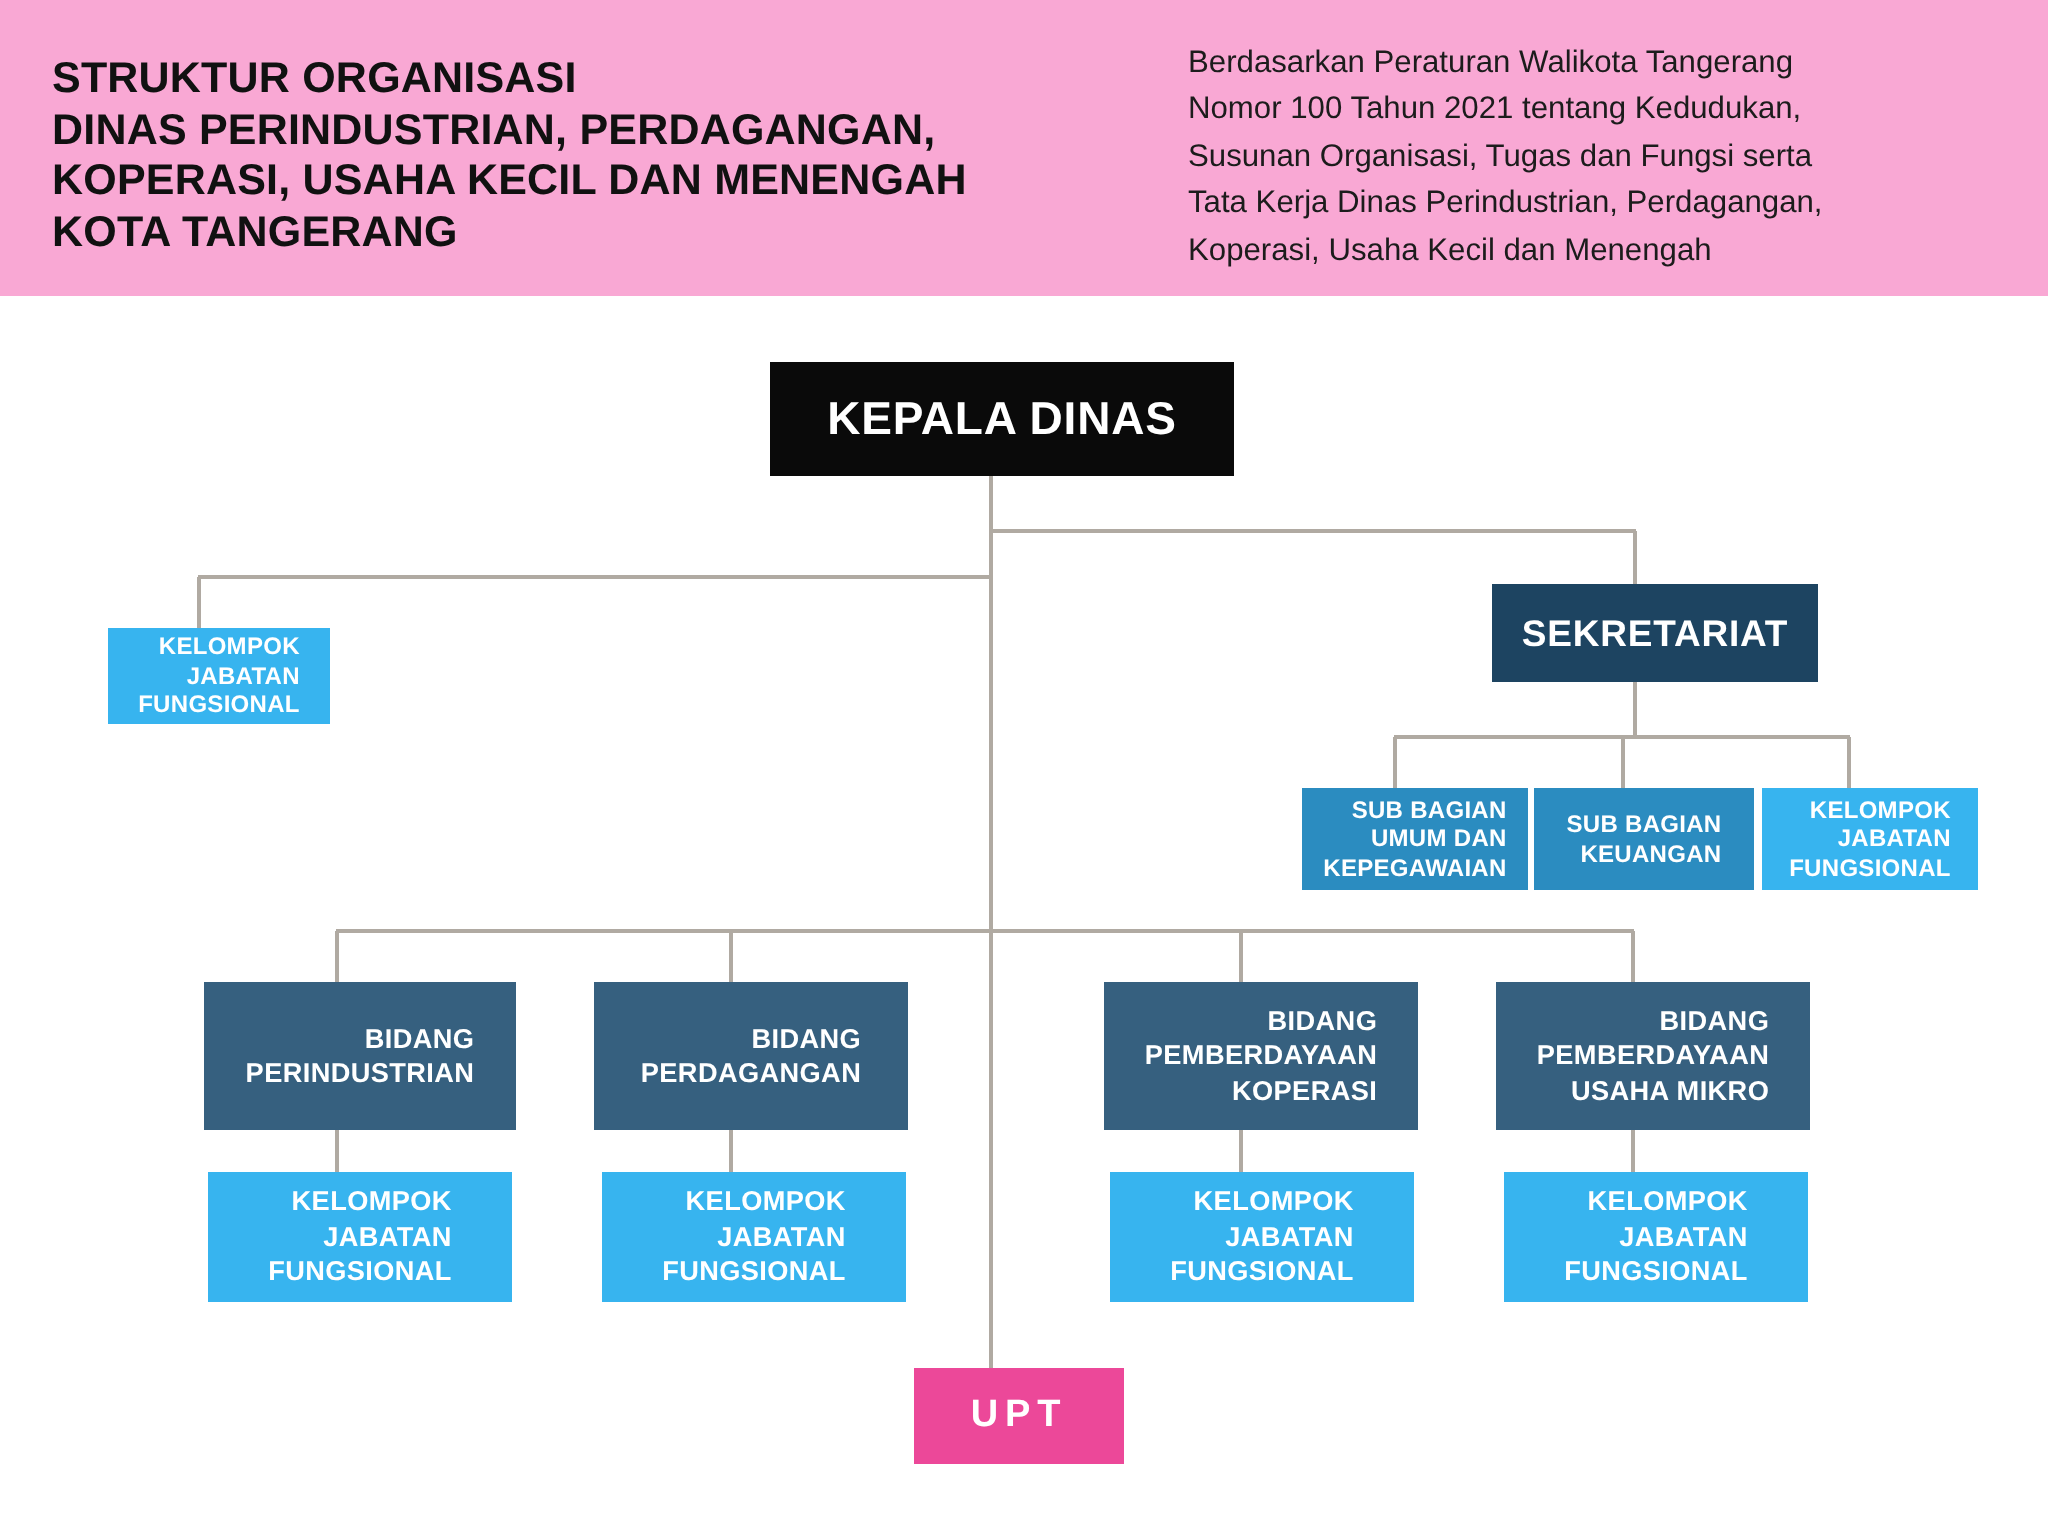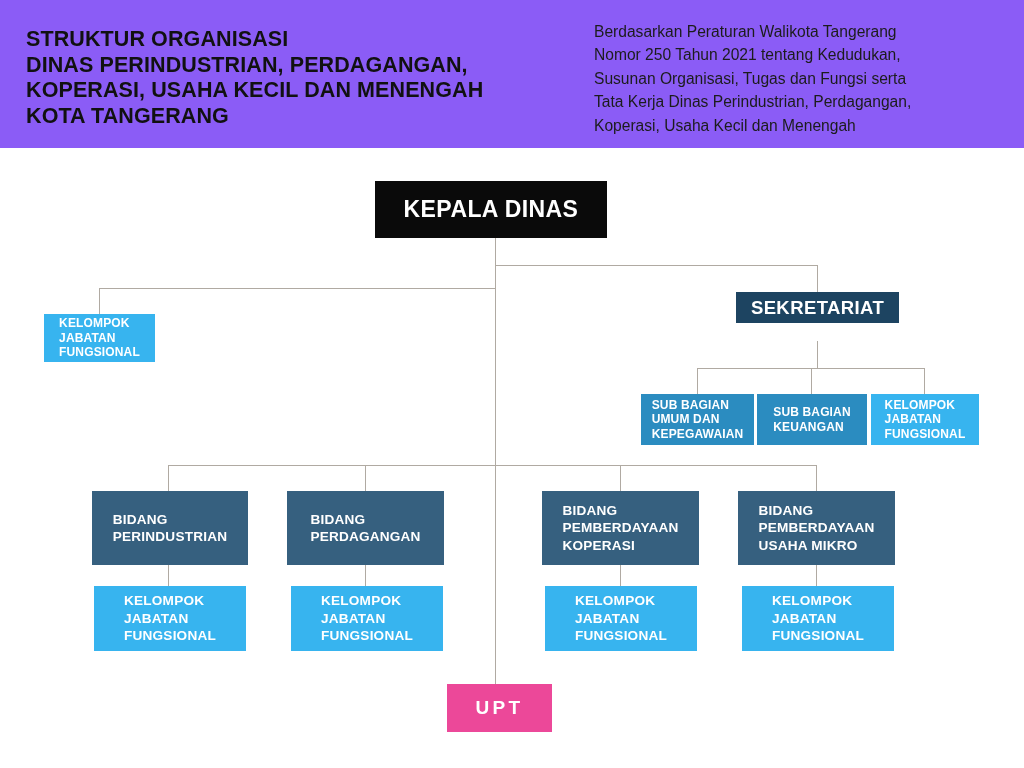--- a/index.html
+++ b/index.html
@@ -15,21 +15,21 @@
     position: relative;
   }
 
   
   #header-band {
     position: absolute;
     left: 0;
     top: 0;
     width: 1024px;
     height: 148px;
-    background: #8b5cf6;
+    background: #f9a8d4;
   }
   #chart-title {
     position: absolute;
     left: 26px;
     top: 27px;
     width: 540px;
     font-size: 21.5px;
     font-weight: bold;
     line-height: 25.5px;
     color: #111111;
@@ -63,23 +63,24 @@
     height: 768px;
   }
 
   
   .node {
     position: absolute;
     box-sizing: border-box;
     display: flex;
     align-items: center;
     justify-content: center;
-    text-align: left;
+    text-align: right;
     color: #ffffff;
     white-space: pre-line;
+    margin-left: 10px;
   }
 
   .node-root {
     background: #0a0a0a;
     font-size: 23px;
     font-weight: bold;
     letter-spacing: 0.4px;
   }
   .node-navy {
     background: #1d4461;
@@ -124,21 +125,21 @@
 </style>
 </head>
 <body>
 
 <div id="header-band">
   <div id="chart-title">STRUKTUR ORGANISASI
 DINAS PERINDUSTRIAN, PERDAGANGAN,
 KOPERASI, USAHA KECIL DAN MENENGAH
 KOTA TANGERANG</div>
   <div id="header-note">Berdasarkan Peraturan Walikota Tangerang
-Nomor 250 Tahun 2021 tentang Kedudukan,
+Nomor 100 Tahun 2021 tentang Kedudukan,
 Susunan Organisasi, Tugas dan Fungsi serta
 Tata Kerja Dinas Perindustrian, Perdagangan,
 Koperasi, Usaha Kecil dan Menengah</div>
 </div>
 
 <div id="tree">
 
   <svg id="connectors" viewBox="0 0 1024 768" xmlns="http://www.w3.org/2000/svg">
     <g stroke="#b0aaa2" stroke-width="1.6" fill="none" shape-rendering="crispEdges">
 
@@ -168,21 +169,21 @@
       <line x1="816.5" y1="565" x2="816.5" y2="586"></line>
     </g>
   </svg>
 
   <div class="node node-root" style="left:375px; top:181px; width:232px; height:57px;">KEPALA DINAS</div>
 
   <div class="node node-cyan" style="left:44px; top:314px; width:111px; height:48px;">KELOMPOK
 JABATAN
 FUNGSIONAL</div>
 
-  <div class="node node-navy" style="left:736px; top:292px; width:163px; height:31px;">SEKRETARIAT</div>
+  <div class="node node-navy" style="left:736px; top:292px; width:163px; height:49px;">SEKRETARIAT</div>
 
   <div class="node node-mid" style="left:641px; top:394px; width:113px; height:51px;">SUB BAGIAN
 UMUM DAN
 KEPEGAWAIAN</div>
 
   <div class="node node-mid" style="left:757px; top:394px; width:110px; height:51px;">SUB BAGIAN
 KEUANGAN</div>
 
   <div class="node node-cyan" style="left:871px; top:394px; width:108px; height:51px;">KELOMPOK
 JABATAN

